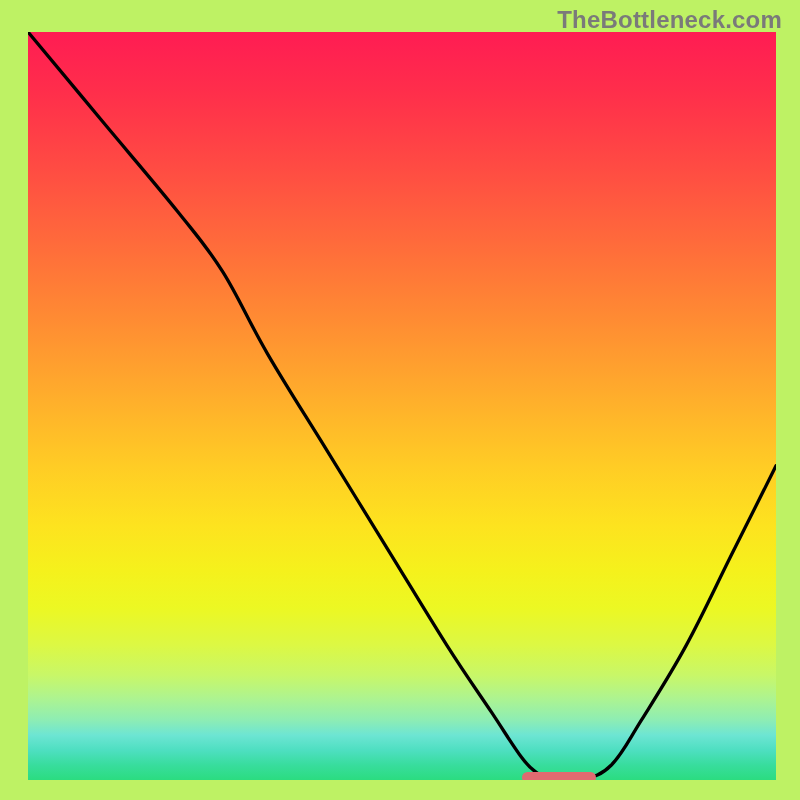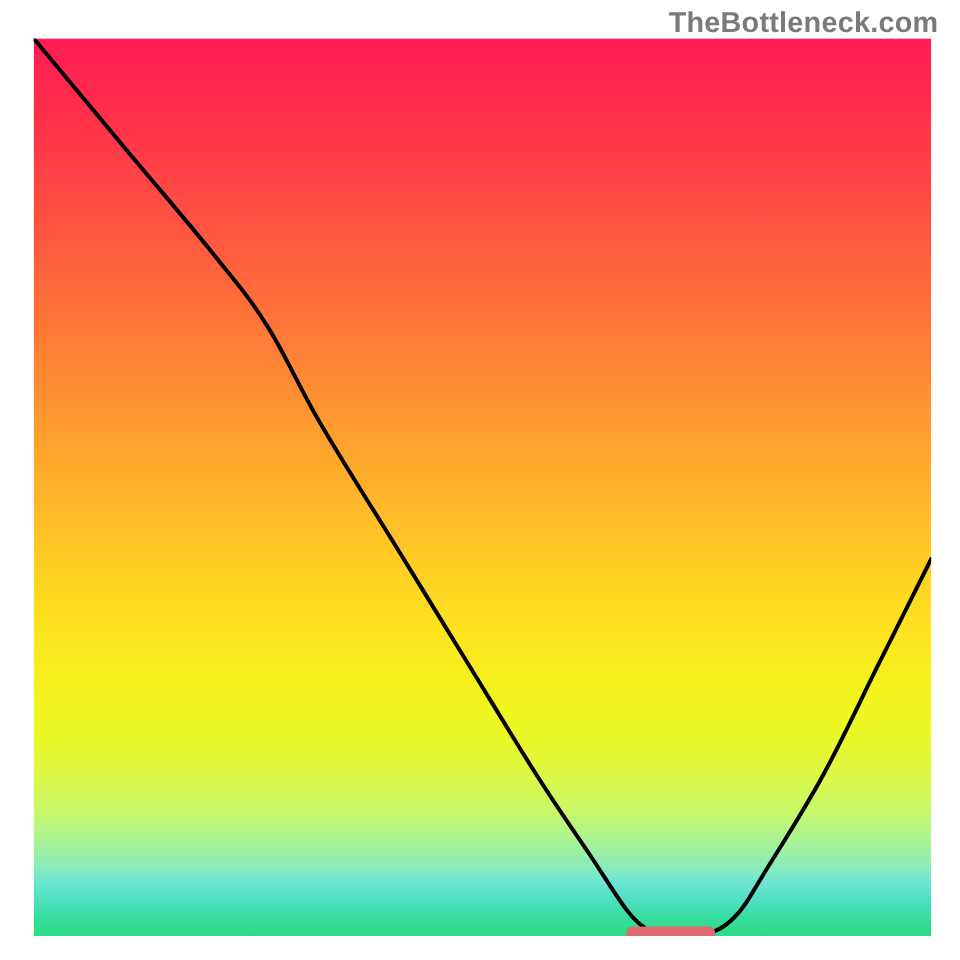--- a/index.html
+++ b/index.html
@@ -7,21 +7,21 @@
     padding: 0;
     width: 800px;
     height: 800px;
     background: #000;
     overflow: hidden;
   }
   .frame {
     position: relative;
     width: 800px;
     height: 800px;
-    background: #ffffff;
+    background: #bef264;
   }
   .watermark {
     position: absolute;
     top: 6px;
     right: 18px;
     font-family: Arial, Helvetica, sans-serif;
     font-size: 24px;
     font-weight: 600;
     color: #7a7a7a;
     letter-spacing: 0.2px;

